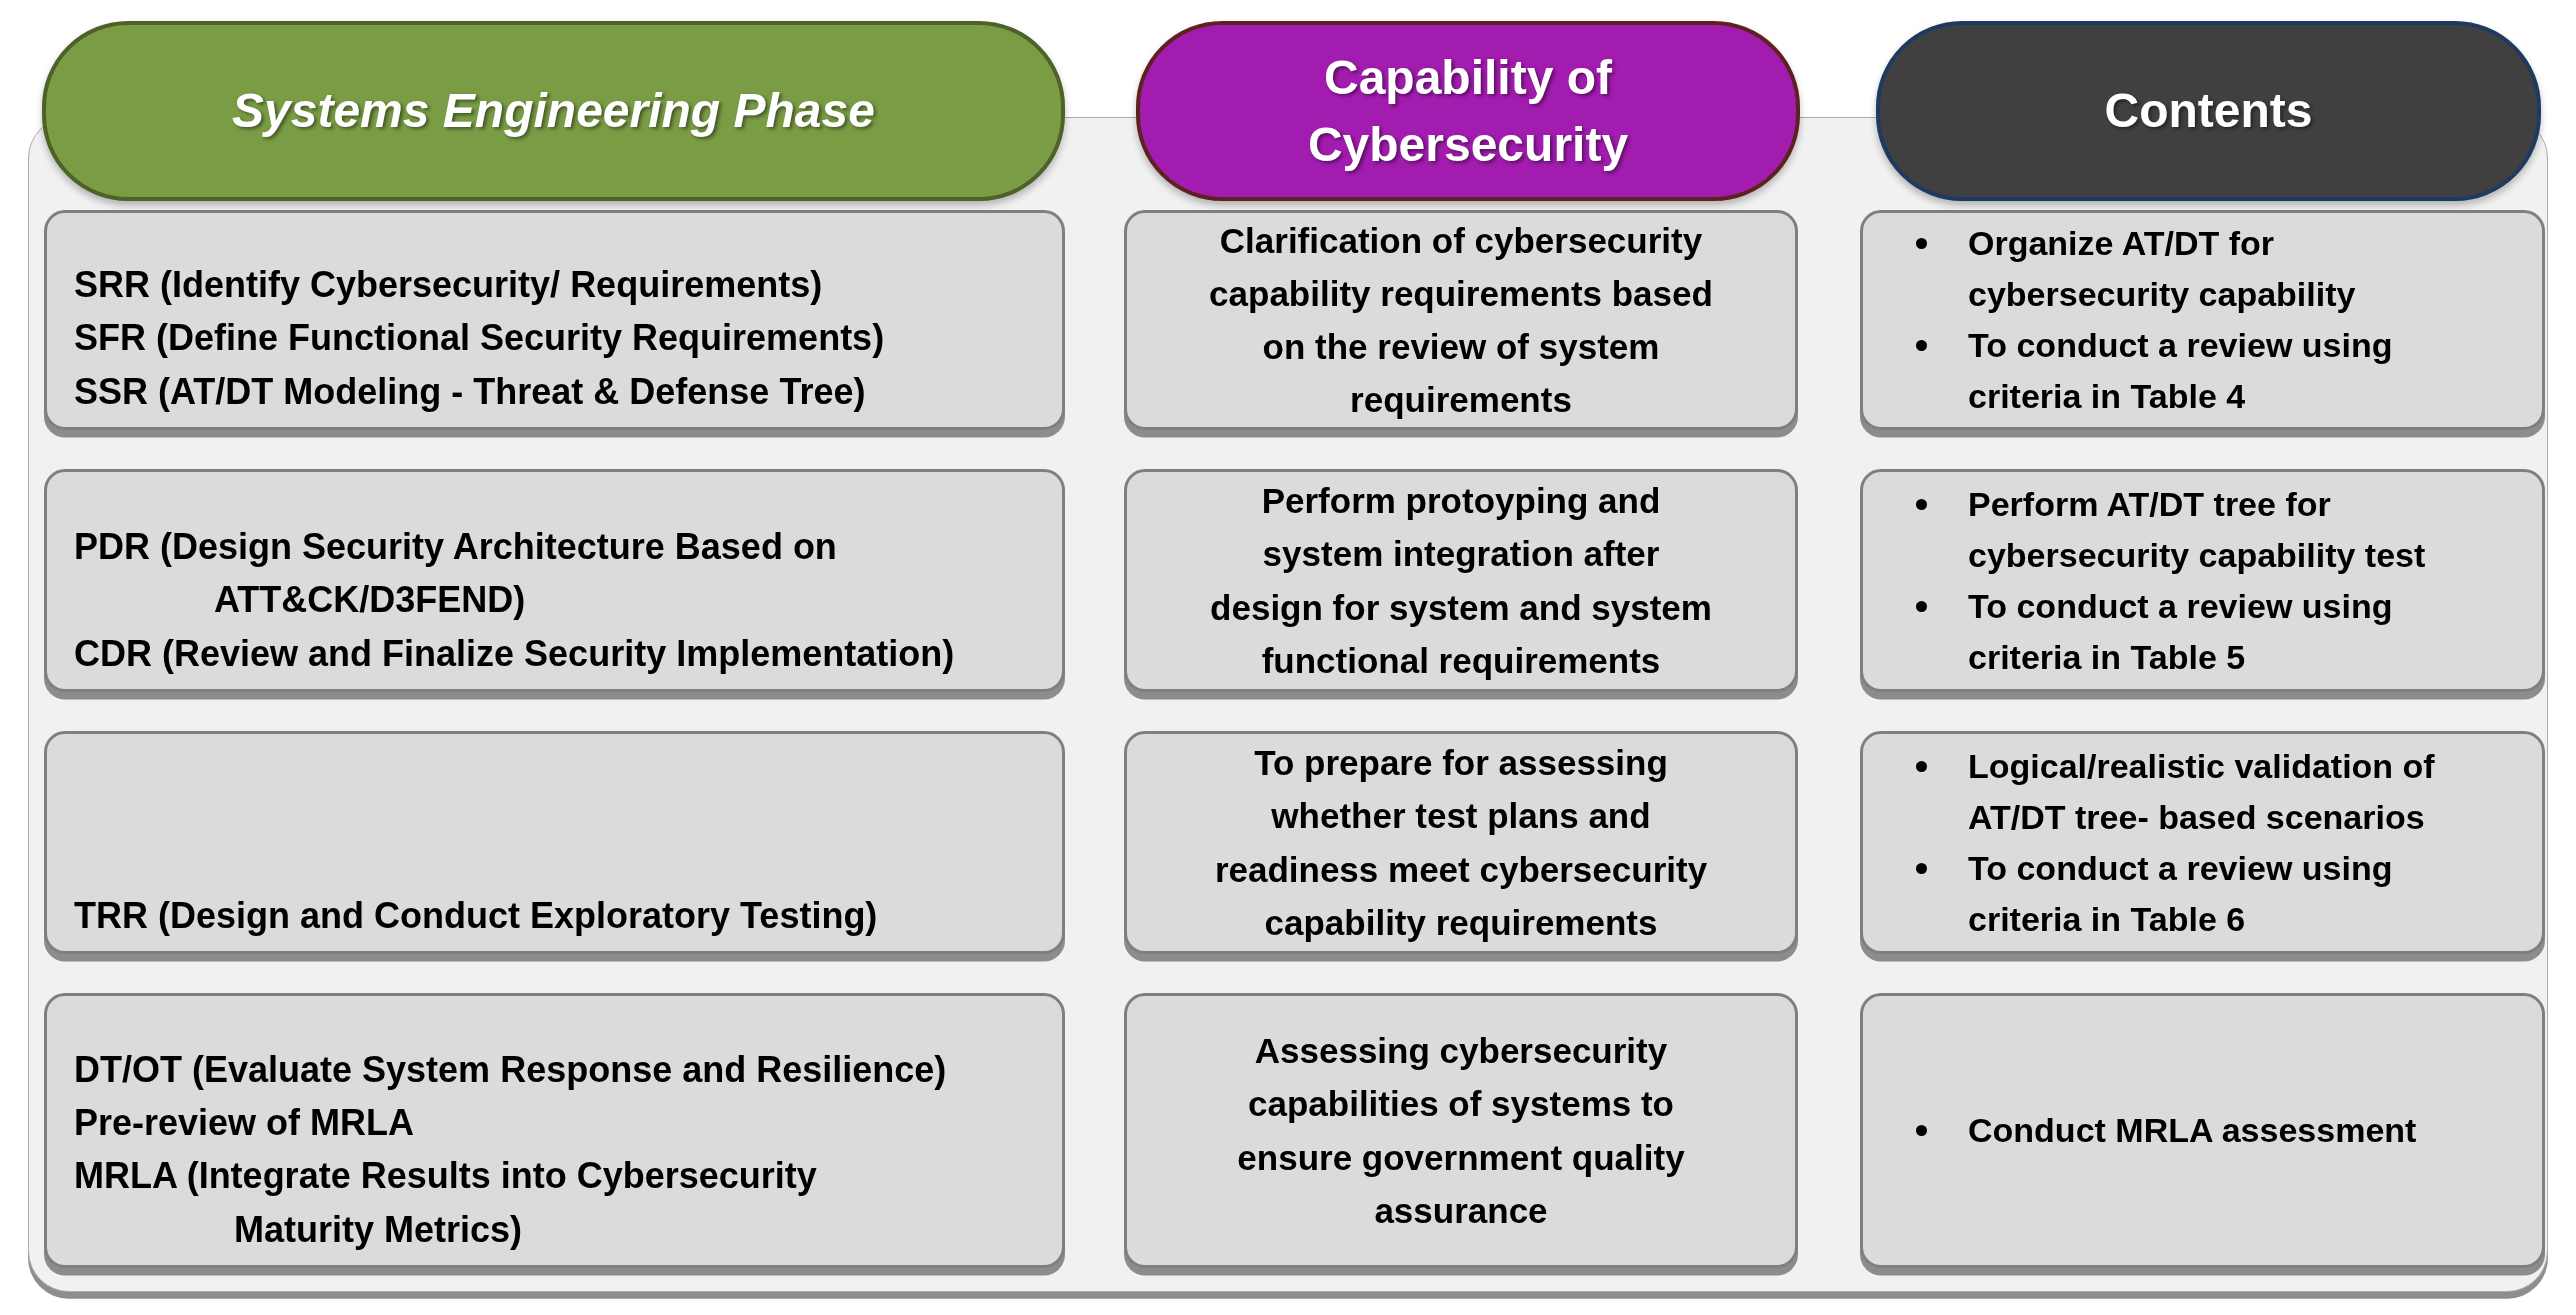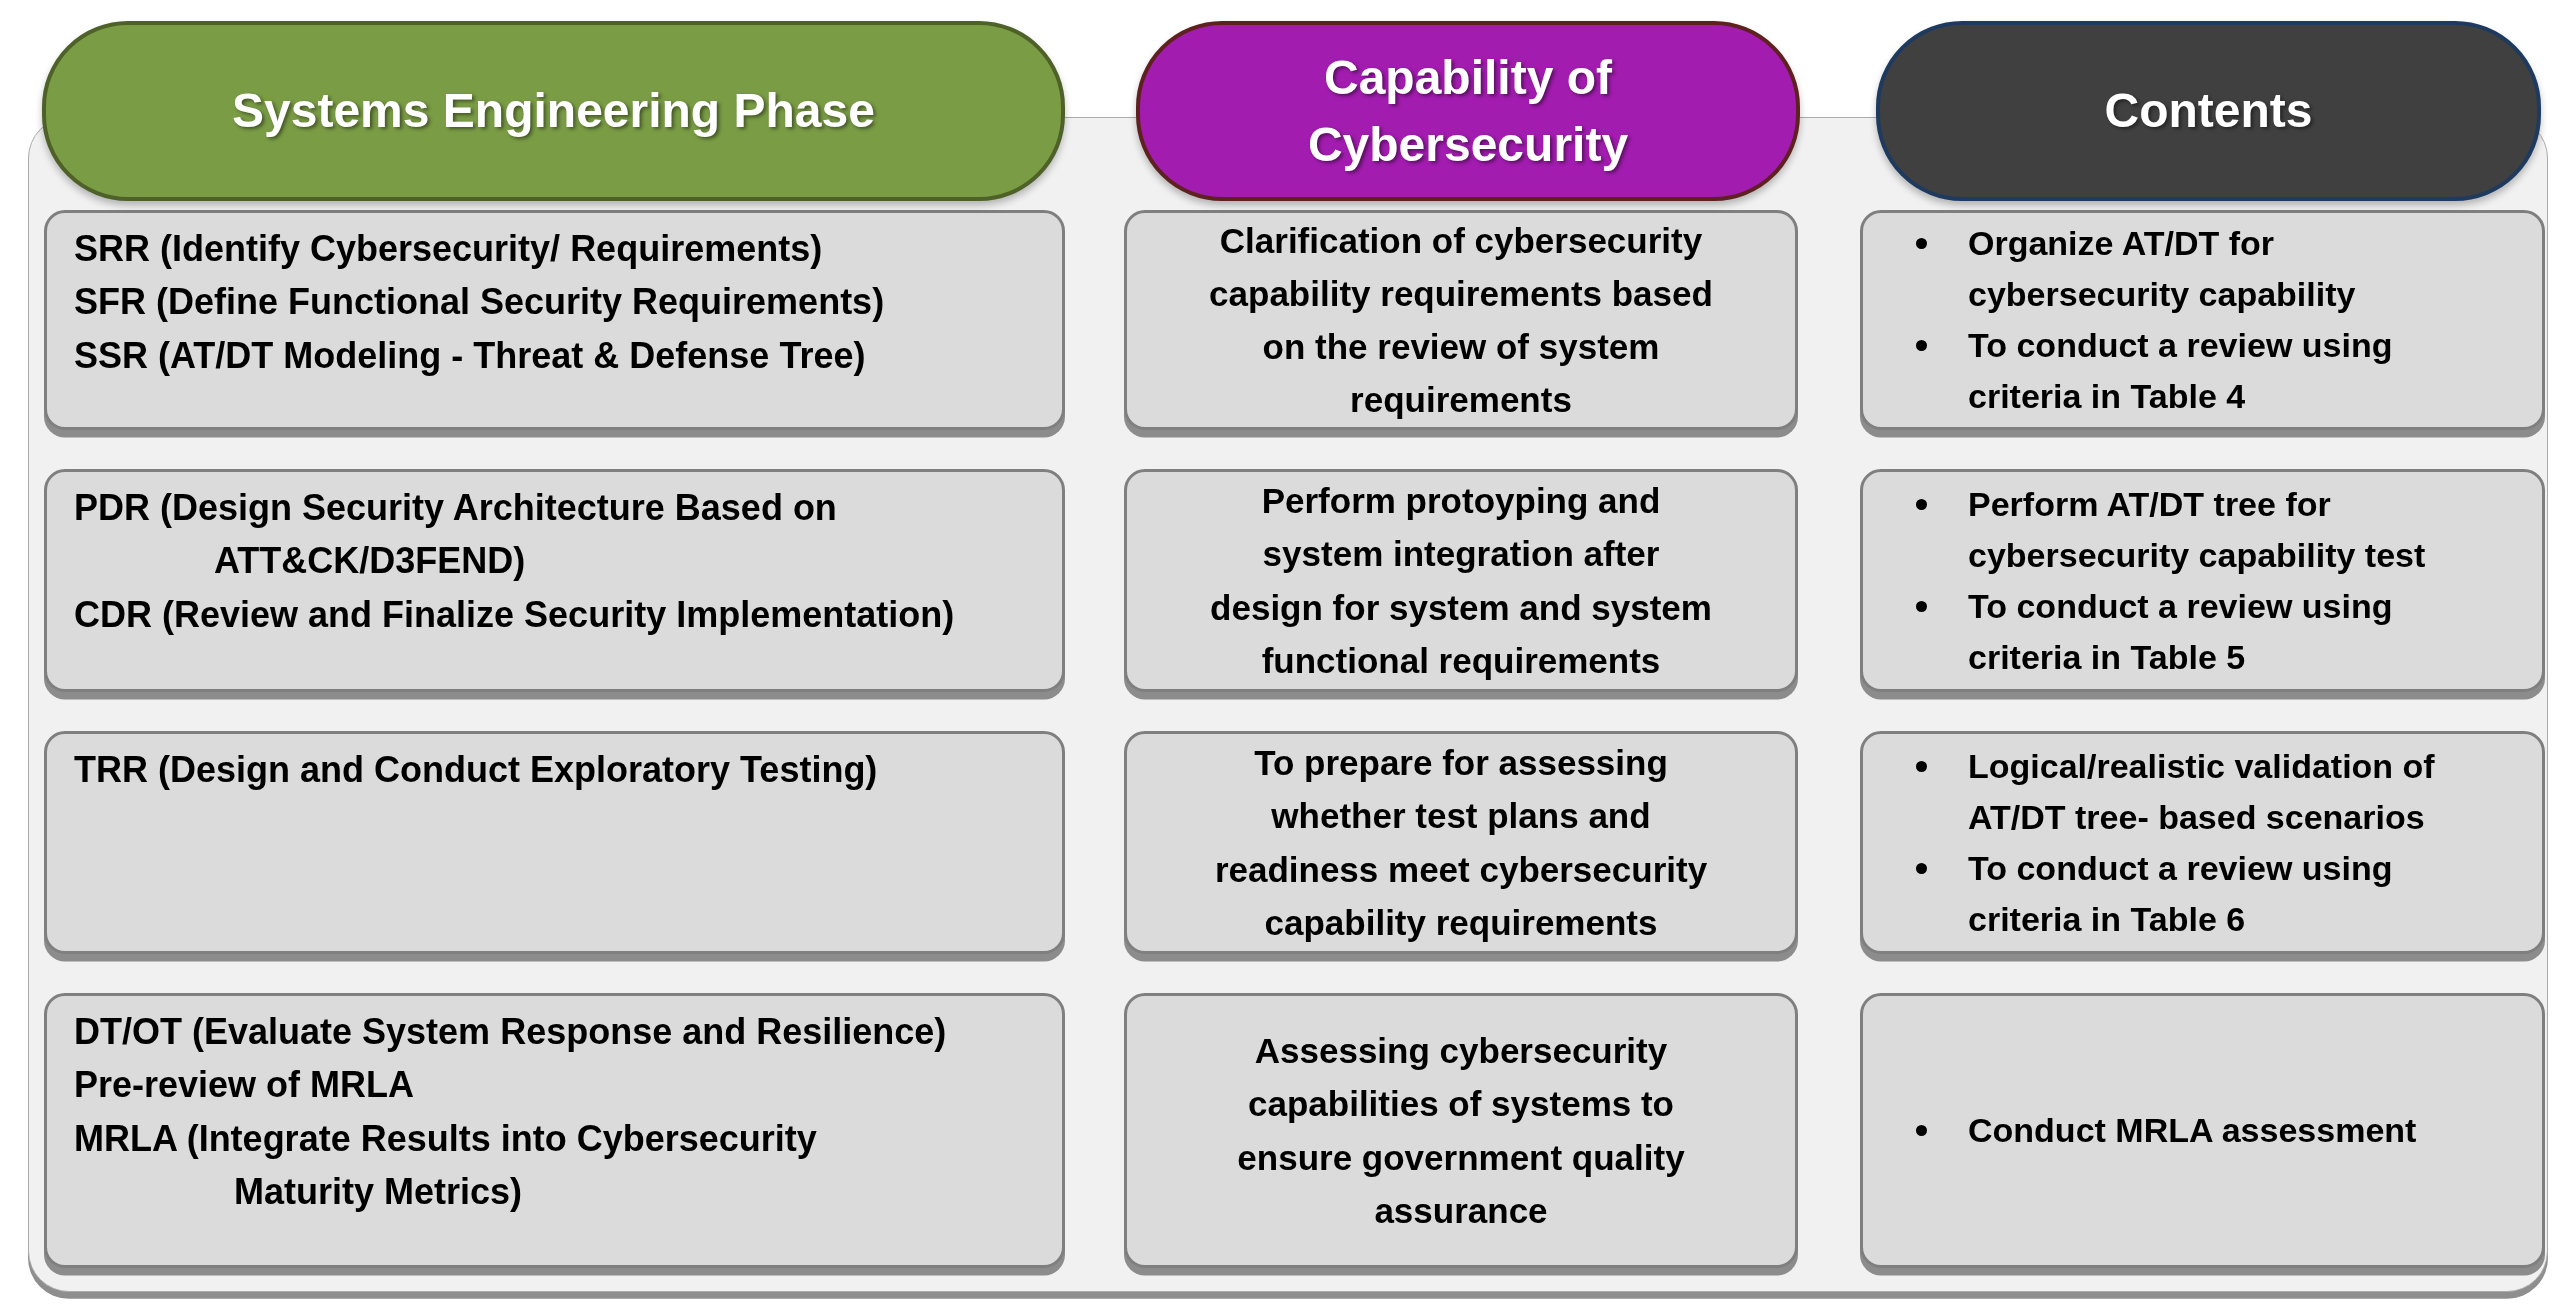--- a/index.html
+++ b/index.html
@@ -16,30 +16,30 @@
   }
   .pill {
     position:absolute; top:21px; height:180px; z-index:3;
     border-radius:86px; border:4.5px solid #000;
     display:flex; align-items:center; justify-content:center;
     color:#ffffff; font-weight:bold; font-size:48px; line-height:1.4;
     text-align:center; white-space:pre-line;
     text-shadow:2.3px 2.3px 3.8px rgba(0,0,0,0.45);
     box-shadow:0 4.5px 7.5px rgba(0,0,0,0.25);
   }
-  .pill.phase    { left:42px;   width:1023px; }
+  .pill.phase    { left:42px;   width:1023px;font-style:italic; }
   .pill.capability { left:1136px; width:664px; }
   .pill.contents { left:1876px; width:665px; }
   .cell {
     position:absolute; z-index:2;
     background:#DBDBDB; border:3px solid #7F7F7F; border-radius:21px;
     box-shadow:0 7.5px 0 #8C8C8C;
     display:flex; font-weight:bold;
   }
-  .c1 { left:44px;   width:1021px; align-items:flex-start; padding:9px 16px 9px 27px; font-size:36px; line-height:1.48; }
+  .c1 { left:44px;   width:1021px; align-items:flex-end; padding:9px 16px 9px 27px; font-size:36px; line-height:1.48; }
   .c2 { left:1124px; width:674px;  align-items:center; justify-content:center; text-align:center; padding:9px 15px; font-size:35px; line-height:1.52; }
   .c3 { left:1860px; width:685px;  align-items:center; padding:9px 15px 9px 45px; font-size:34px; line-height:1.5; }
   .r1 { top:210px;  height:220px; }
   .r2 { top:469px;  height:223px; }
   .r3 { top:731px;  height:223px; }
   .r4 { top:993px; height:275px; }
   .cell .text { white-space:pre-wrap; }
   .c3 ul { list-style:none; margin:0; padding:0; }
   .c3 li { position:relative; padding-left:60px; white-space:pre-wrap; }
   .c3 li::before {

